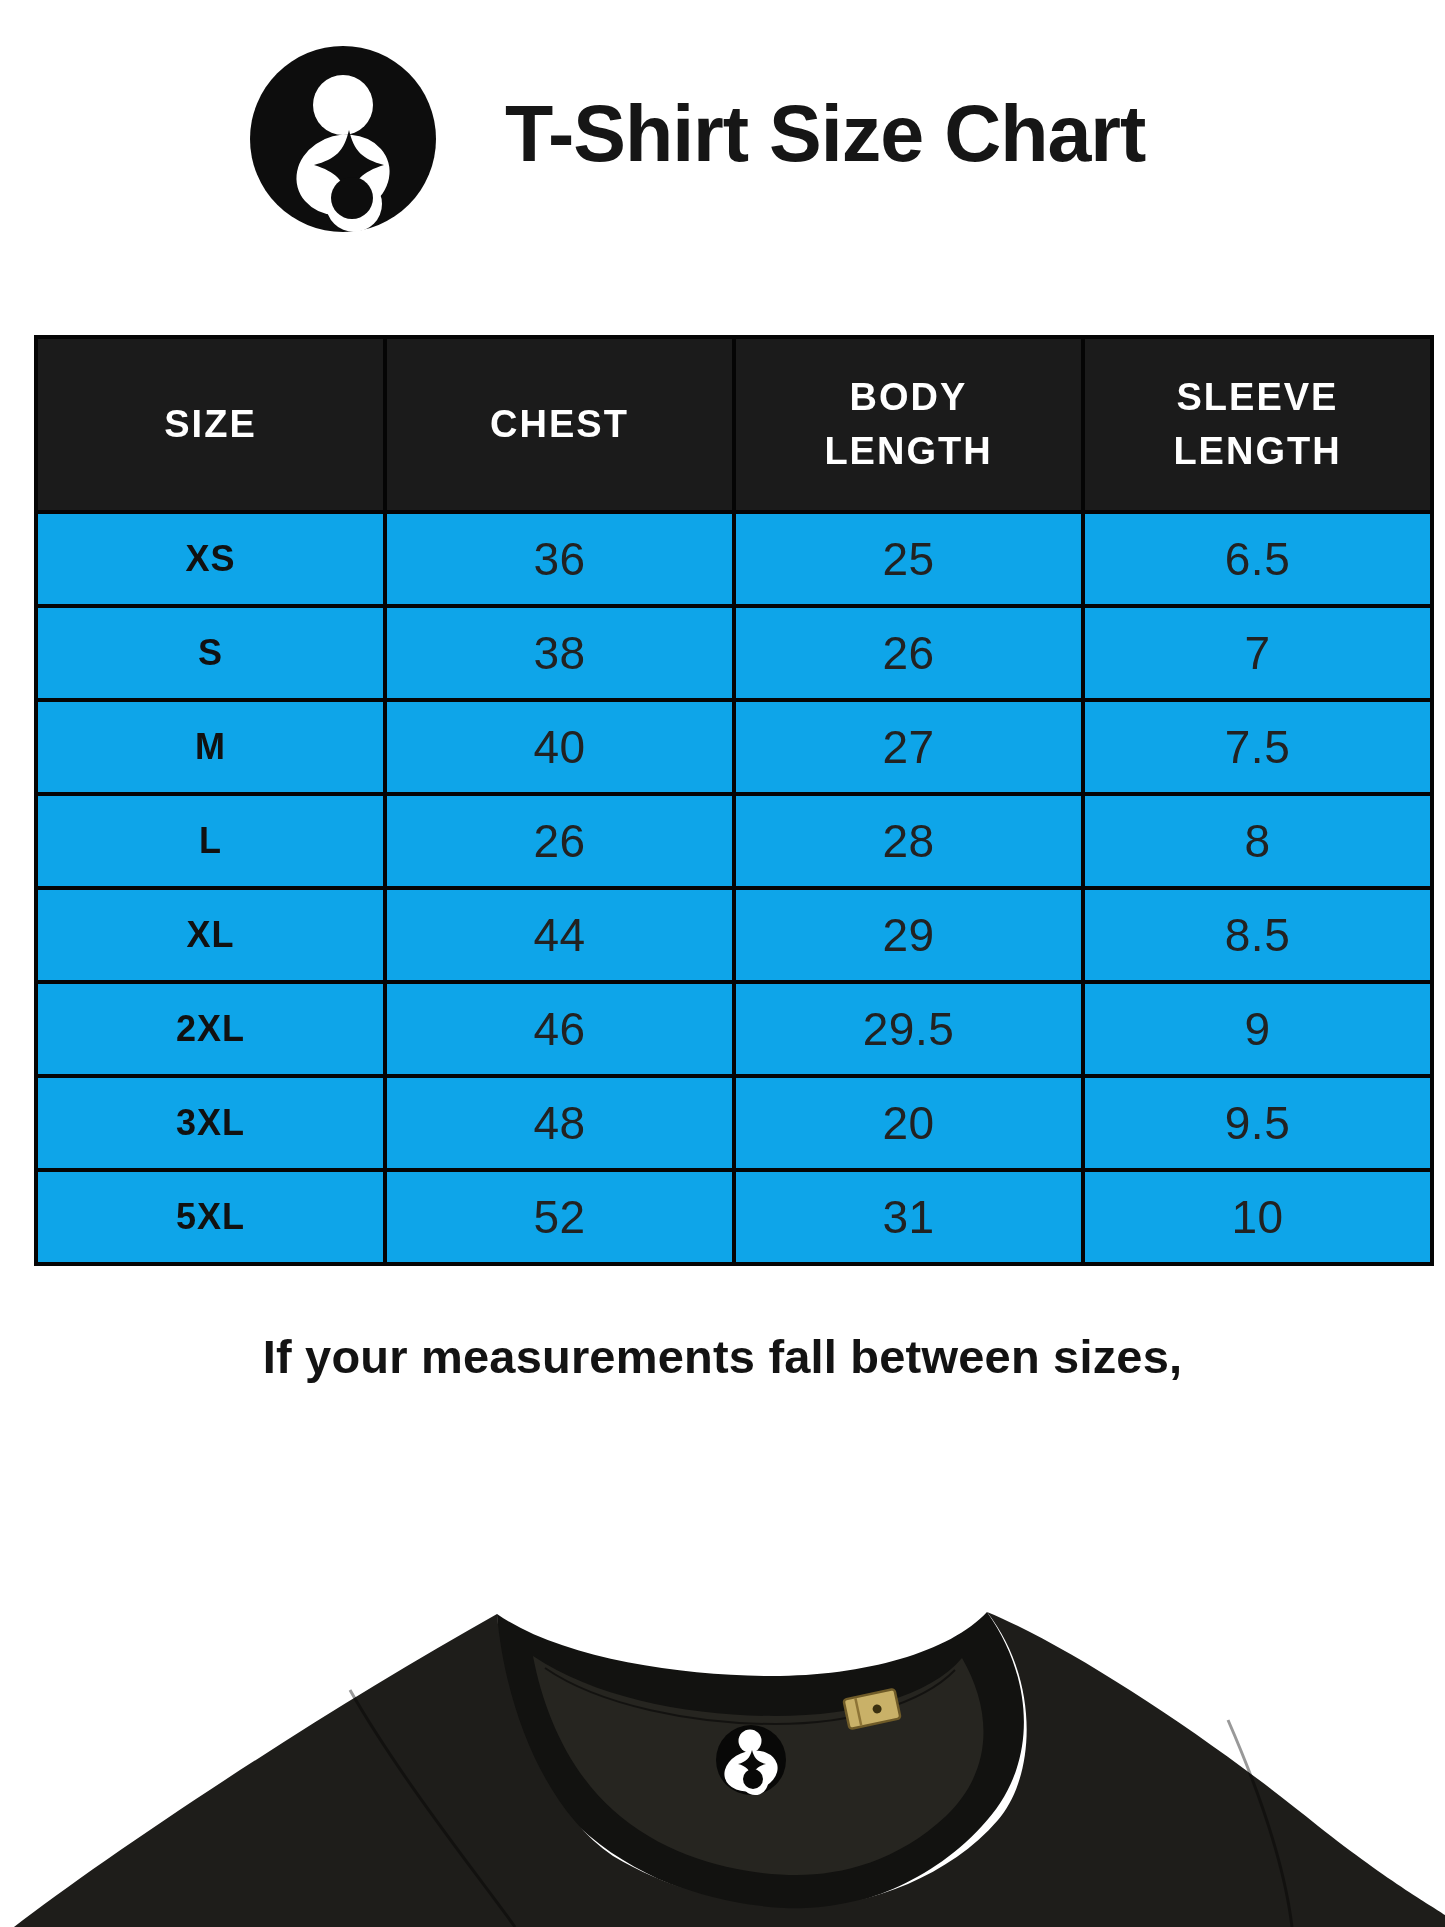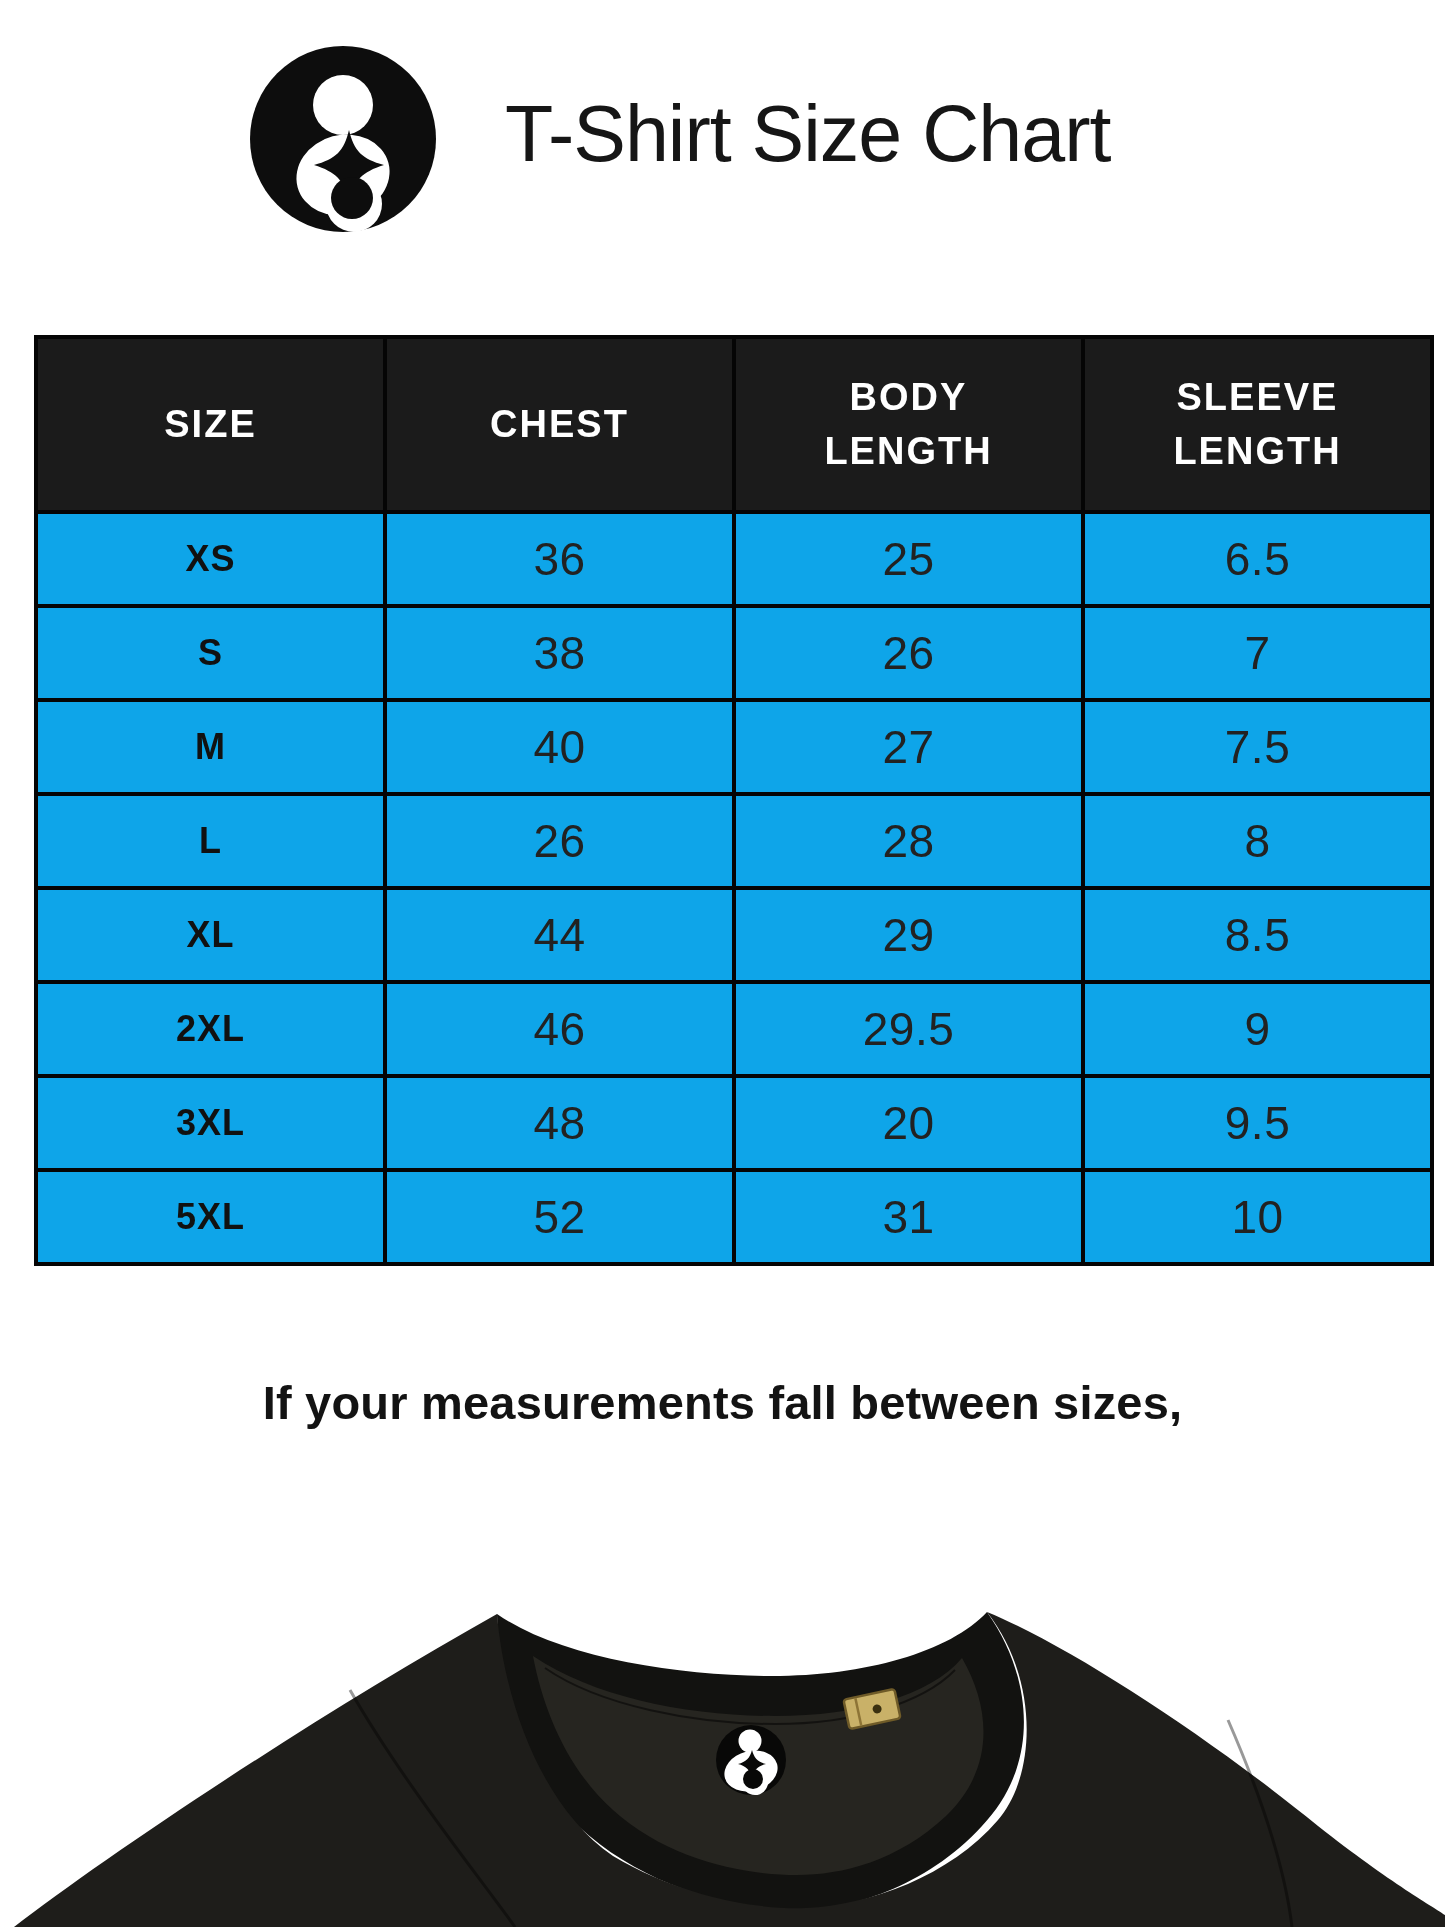--- a/index.html
+++ b/index.html
@@ -6,21 +6,21 @@
   html,body { background:#e8e8e8; }
   .page {
     position:relative; width:1445px; height:1927px;
     background:#ffffff; overflow:hidden; margin:0 auto;
     font-family:"Liberation Sans", sans-serif;
   }
   
   .brand-logo { position:absolute; left:248px; top:44px; width:190px; height:190px; }
   .page-title {
     position:absolute; left:505px; top:94px;
-    font-size:79px; font-weight:normal; letter-spacing:-1px;
+    font-size:79px; font-weight:bold; letter-spacing:-1px;
     color:#161616; line-height:1; white-space:nowrap;
   }
   
   .size-table {
     position:absolute; left:34px; top:335px; width:1400px;
     border-collapse:collapse; table-layout:fixed;
     border:4px solid #050505;
   }
   .size-table th, .size-table td {
     border:4px solid #050505; text-align:center; vertical-align:middle;
@@ -29,21 +29,21 @@
   .size-table th {
     height:175px; background:#1b1b1b; color:#ffffff;
     font-size:38px; font-weight:bold; letter-spacing:2px; line-height:1.4;
   }
   .size-table th .hdr { display:inline-block; max-width:245px; }
   .size-table td { height:94px; }
   .cell-size  { font-size:36px; font-weight:bold; color:#111111; letter-spacing:1px; }
   .cell-value { font-size:46px; font-weight:300; color:#222222; letter-spacing:0.5px; }
   
   .note {
-    position:absolute; left:0; top:1366px; width:100%;
+    position:absolute; left:0; top:1320px; width:100%;
     text-align:center; font-size:47px; font-weight:bold;
     color:#131313; line-height:74px; letter-spacing:0.2px;
   }
   
   .tshirt-photo { position:absolute; left:0; top:1558px; width:1445px; height:369px; }
 </style>
 </head>
 <body>
 
 <div class="page">

